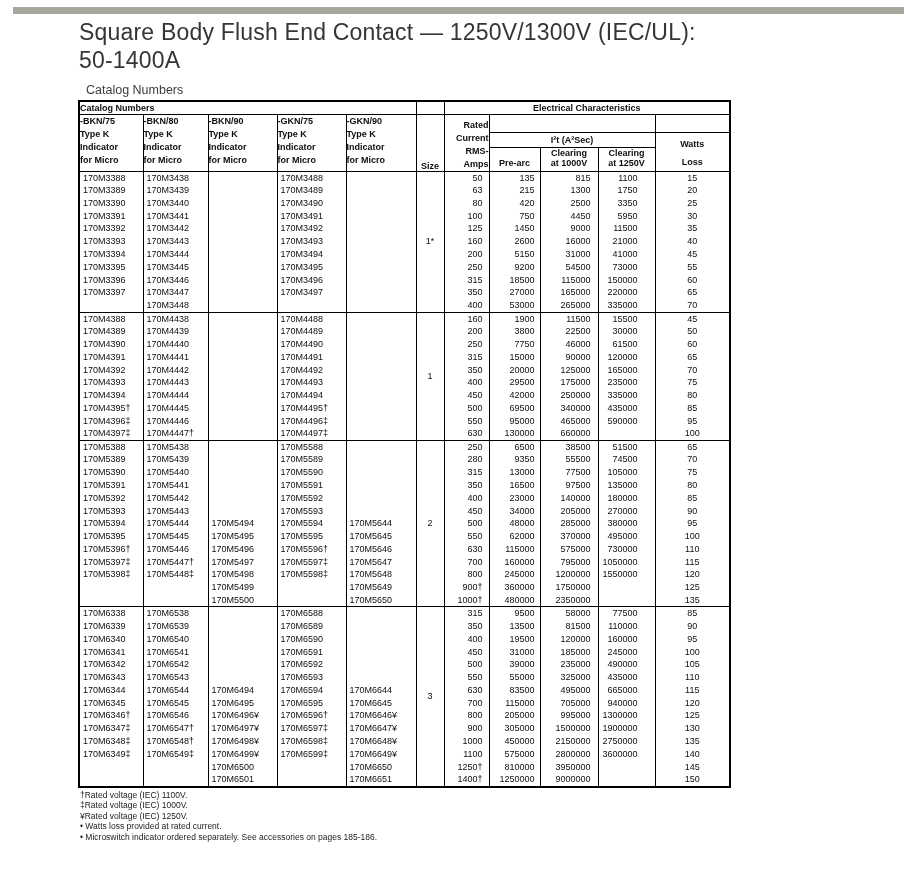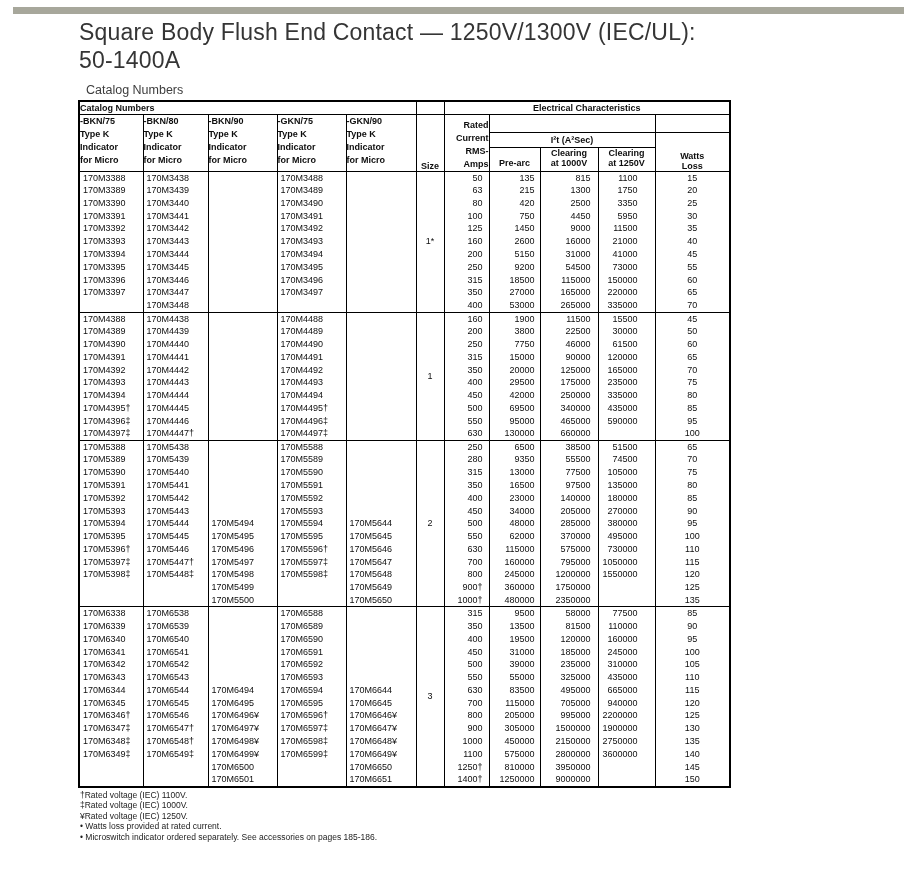--- a/index.html
+++ b/index.html
@@ -35,21 +35,21 @@
   .cat-table thead th {
     border: 1px solid #000; font-weight: bold; white-space: pre-line;
   }
   .band-cat  { text-align: left; padding-left: 2px; height: 13px; }
   .band-elec { text-align: center; height: 13px; }
   .hcat   { text-align: left; vertical-align: top; padding: 1px 0 0 2px; line-height: 13px; }
   .hsize  { text-align: center; vertical-align: bottom; padding-bottom: 2px; }
   .hrated { text-align: right; vertical-align: bottom; padding: 0 0 2px 2px; line-height: 12.8px; }
   .hstrip { height: 18px; }
   .hi2t   { text-align: center; height: 15px; line-height: 14px; vertical-align: middle; }
-  .hwatts { text-align: center; vertical-align: bottom; line-height: 10px; padding-bottom: 3px; }
+  .hwatts { text-align: center; vertical-align: bottom; line-height: 18px; padding-bottom: 3px; }
   .row-d th { text-align: center; vertical-align: bottom; line-height: 10px; height: 24px; padding-bottom: 3px; }
   .cat-table tbody tr { height: 12.79px; margin-left: 36px; }
   .cat-table tbody td {
     border-left: 1px solid #000; border-right: 1px solid #000;
     line-height: 12.5px; white-space: nowrap;
   }
   .cat-table tbody tr.block-start td { border-top: 1px solid #000; }
   td.c0, td.c1, td.c2, td.c3, td.c4 { text-align: left; padding-left: 3px; }
   td.c5 { text-align: right; padding-right: 6px; }
   td.c6 { text-align: right; padding-right: 5px; }
@@ -597,21 +597,21 @@
       </tr>
       <tr>
         <td class="c0">170M6342</td>
         <td class="c1">170M6542</td>
         <td class="c2"></td>
         <td class="c3">170M6592</td>
         <td class="c4"></td>
         <td class="c5">500</td>
         <td class="c6">39000</td>
         <td class="c7">235000</td>
-        <td class="c8">310000</td>
+        <td class="c8">490000</td>
         <td class="c9">105</td>
       </tr>
       <tr>
         <td class="c0">170M6343</td>
         <td class="c1">170M6543</td>
         <td class="c2"></td>
         <td class="c3">170M6593</td>
         <td class="c4"></td>
         <td class="c5">550</td>
         <td class="c6">55000</td>
@@ -645,21 +645,21 @@
       </tr>
       <tr>
         <td class="c0">170M6346†</td>
         <td class="c1">170M6546</td>
         <td class="c2">170M6496¥</td>
         <td class="c3">170M6596†</td>
         <td class="c4">170M6646¥</td>
         <td class="c5">800</td>
         <td class="c6">205000</td>
         <td class="c7">995000</td>
-        <td class="c8">2200000</td>
+        <td class="c8">1300000</td>
         <td class="c9">125</td>
       </tr>
       <tr>
         <td class="c0">170M6347‡</td>
         <td class="c1">170M6547†</td>
         <td class="c2">170M6497¥</td>
         <td class="c3">170M6597‡</td>
         <td class="c4">170M6647¥</td>
         <td class="c5">900</td>
         <td class="c6">305000</td>

